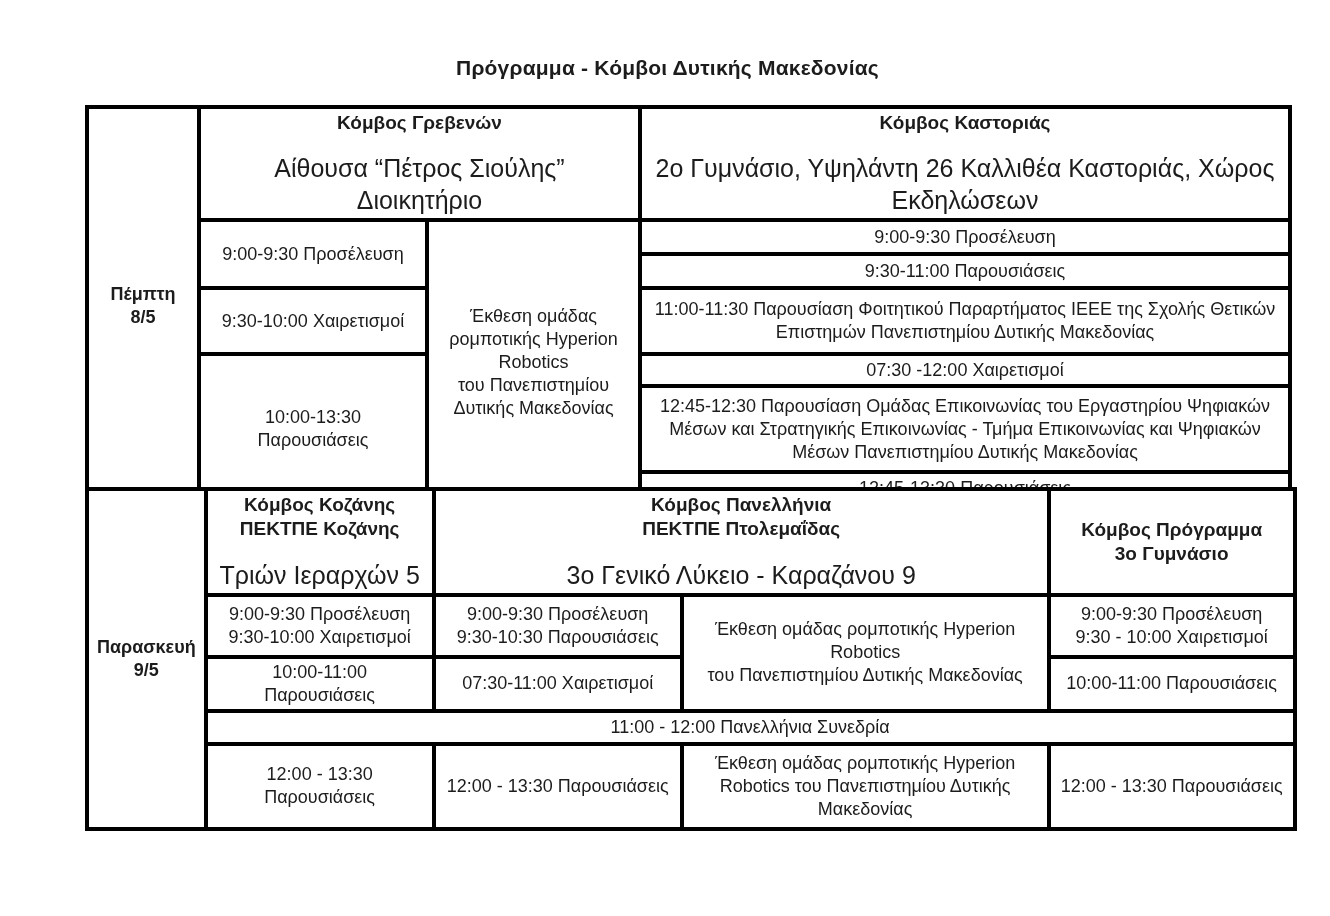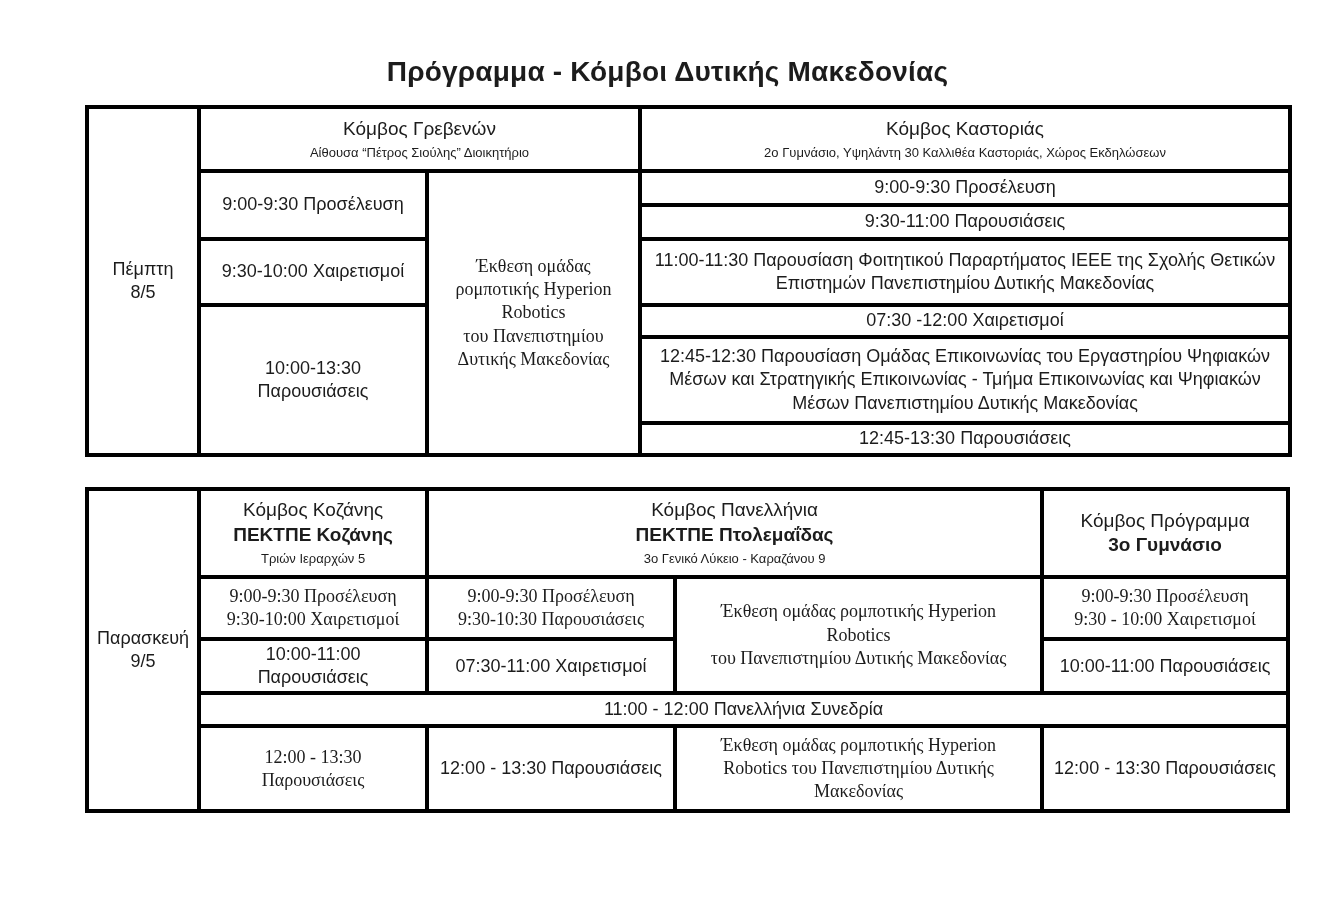--- a/index.html
+++ b/index.html
@@ -11,21 +11,21 @@
     font-family: "Liberation Sans", "DejaVu Sans", sans-serif;
     color: #1c1c1c;
     position: relative;
   }
   .page-title {
     position: absolute;
     top: 56px;
     left: 85px;
     width: 1165px;
     text-align: center;
-    font-size: 28px;
+    font-size: 21px;
     font-weight: bold;
     letter-spacing: 0.2px;
   }
   table.sched {
     position: absolute;
     left: 85px;
     border-collapse: collapse;
     table-layout: fixed;
     background: #ffffff;
   }
@@ -34,25 +34,25 @@
   table.sched td {
     border: 4px solid #000000;
     text-align: center;
     vertical-align: middle;
     padding: 2px 8px;
     font-size: 18px;
     line-height: 1.28;
     overflow: hidden;
   }
   td.hub-header { font-size: 19px; }
-  .hub-name  { font-weight: normal; font-size: 19px; }
+  .hub-name  { font-weight: bold; font-size: 19px; }
   .hub-org   { font-weight: bold; font-size: 19px; }
-  .hub-venue { font-weight: normal; font-size: 13px; margin-top: 4px; }
-  td.day-cell { font-weight: normal; font-size: 19px; }
-  .pre { white-space: pre-line; font-family: Liberation Serif, serif; }
+  .hub-venue { font-weight: normal; font-size: 25px; margin-top: 17px; }
+  td.day-cell { font-weight: bold; font-size: 19px; }
+  .pre { white-space: pre-line; }
 </style>
 </head>
 <body>
 
 <div class="page-title">Πρόγραμμα - Κόμβοι Δυτικής Μακεδονίας</div>
 
 <table class="sched" id="table-thursday">
   <colgroup>
     <col style="width:112px">
       <col style="width:228px">
@@ -64,21 +64,21 @@
     <td class="day-cell" rowspan="7">
       <div>Πέμπτη</div>
       <div>8/5</div>
     </td>
     <td class="hub-header" colspan="2">
       <div class="hub-name">Κόμβος Γρεβενών</div>
       <div class="hub-venue">Αίθουσα “Πέτρος Σιούλης” Διοικητήριο</div>
     </td>
     <td class="hub-header">
       <div class="hub-name">Κόμβος Καστοριάς</div>
-      <div class="hub-venue">2ο Γυμνάσιο, Υψηλάντη 30 Καλλιθέα Καστοριάς, Χώρος Εκδηλώσεων</div>
+      <div class="hub-venue">2ο Γυμνάσιο, Υψηλάντη 26 Καλλιθέα Καστοριάς, Χώρος Εκδηλώσεων</div>
     </td>
   </tr>
   <tr style="height:34px">
     <td rowspan="2">9:00-9:30 Προσέλευση</td>
     <td class="pre" rowspan="6">Έκθεση ομάδας
 ρομποτικής Hyperion
 Robotics
 του Πανεπιστημίου
 Δυτικής Μακεδονίας</td>
     <td>9:00-9:30 Προσέλευση</td>

